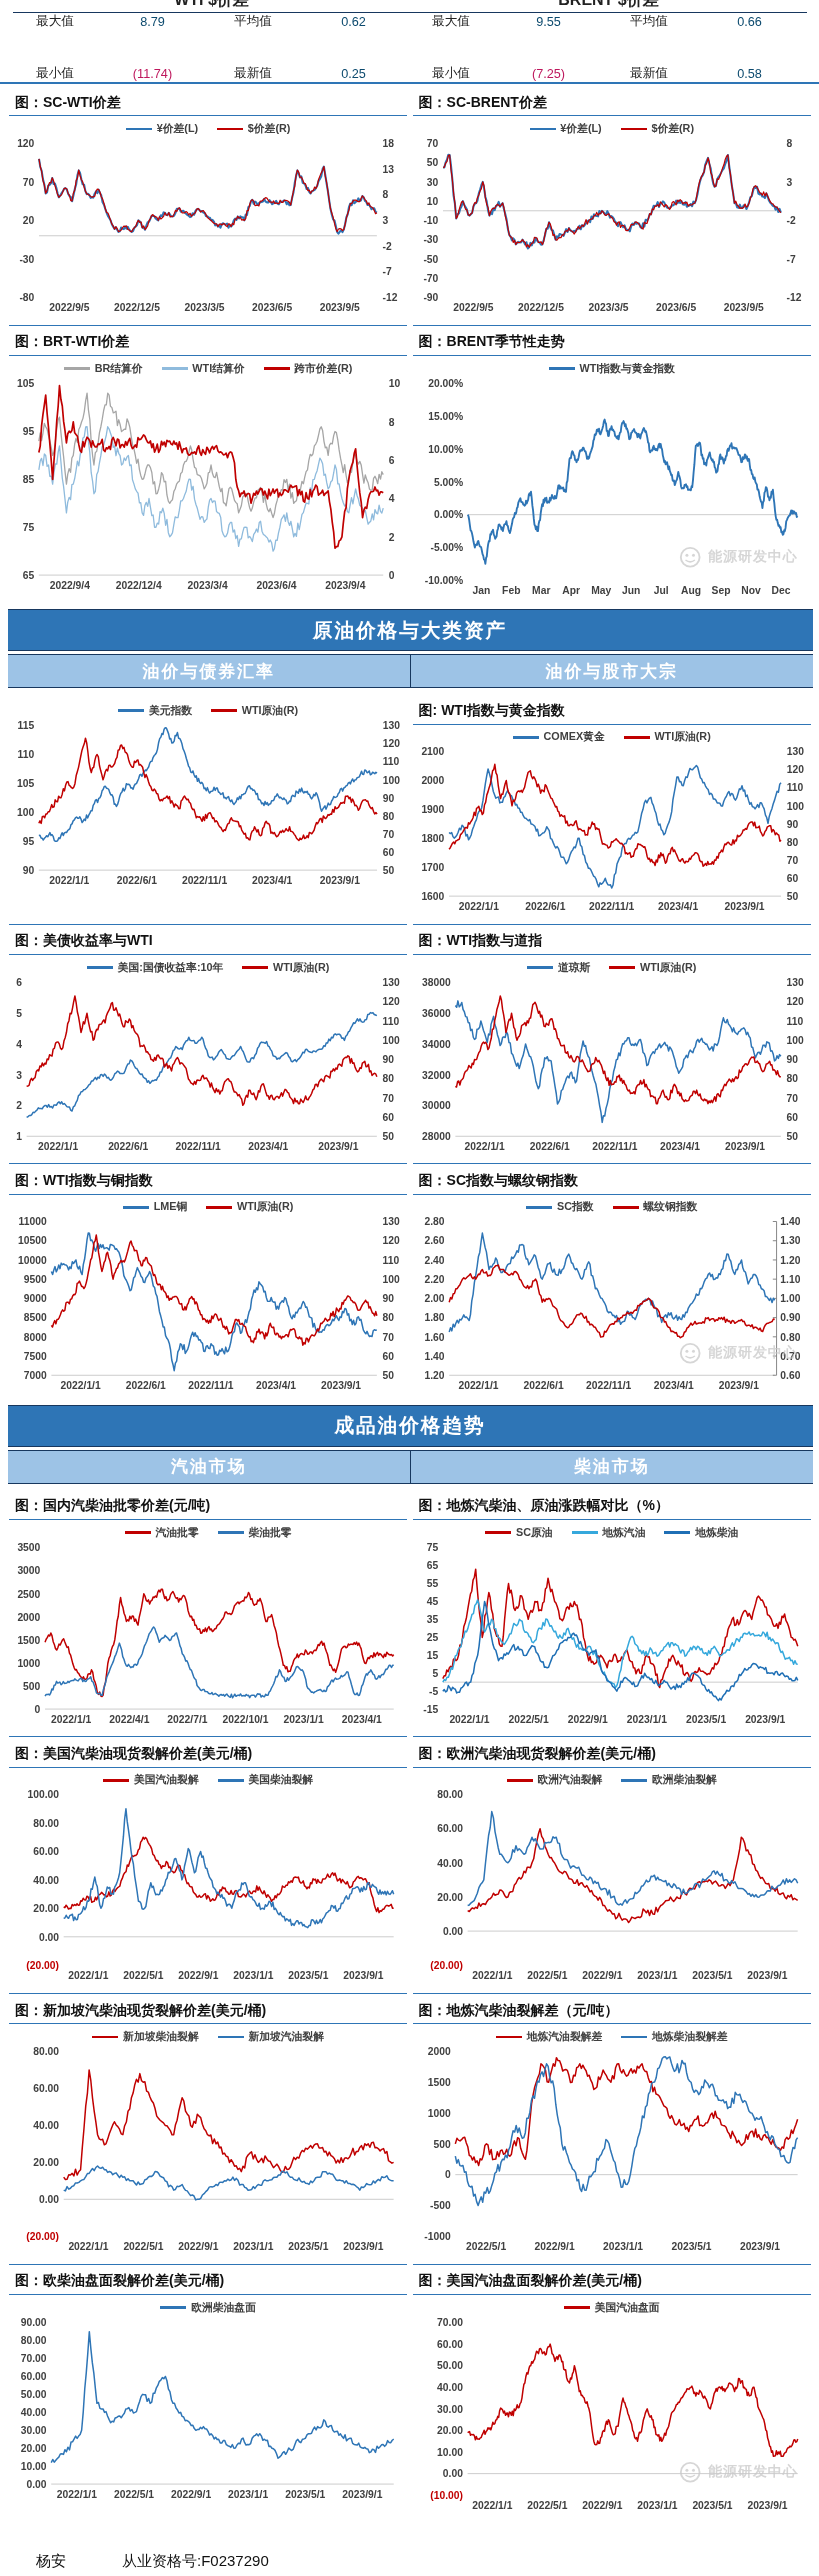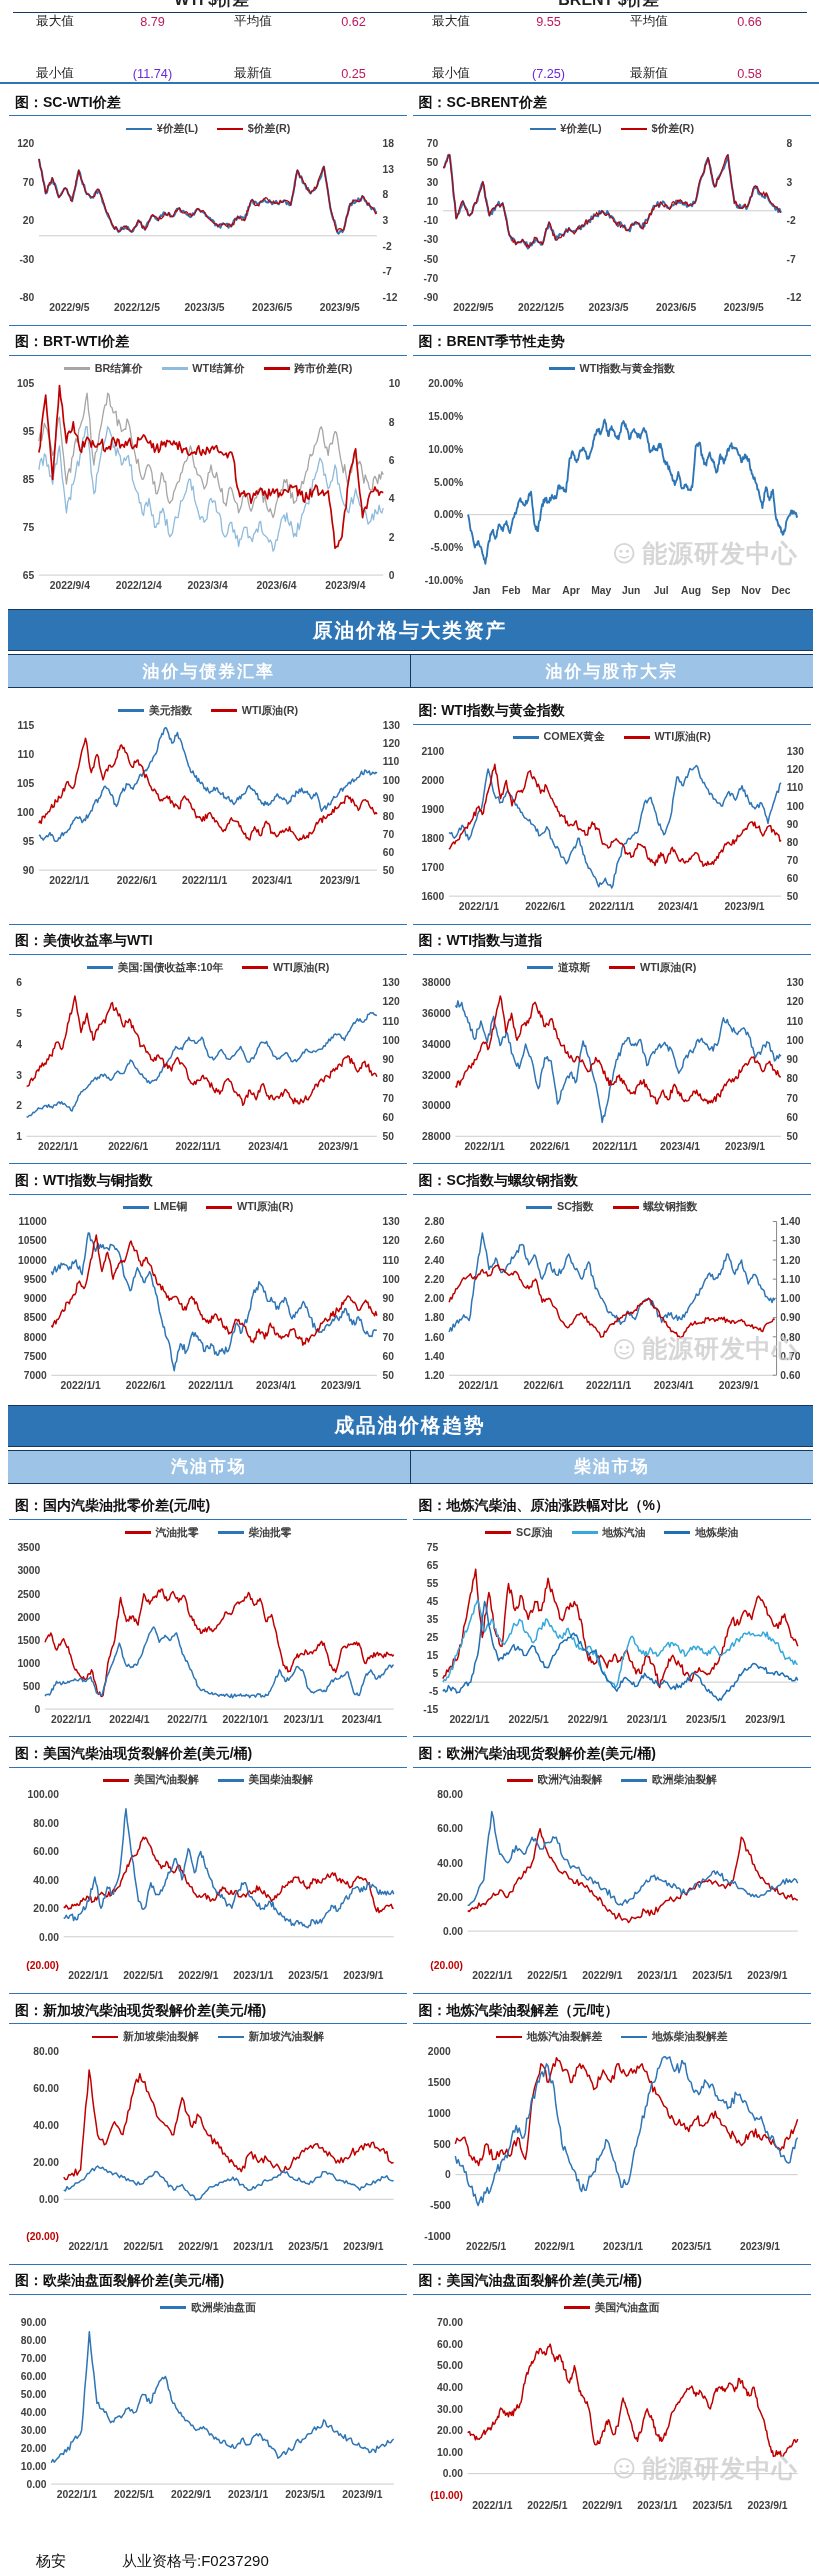--- a/index.html
+++ b/index.html
@@ -5,22 +5,22 @@
   html,body{margin:0;padding:0;background:#ffffff;}
   body{width:820px;font-family:"Liberation Sans","DejaVu Sans",sans-serif;color:#222;position:relative;}
   .page{width:820px;min-height:2576px;position:relative;padding:0 0 9.4px 0;box-sizing:border-box;}
 
   
   .stats{padding:0 13px;border-bottom:2.8px solid #2E75B6;}
   .stats-headrow{display:grid;grid-template-columns:1fr 1fr;height:12.2px;overflow:hidden;border-bottom:1.9px solid #17375E;}
   .stats-headcell{font-size:16px;font-weight:bold;text-align:center;line-height:22.5px;transform:translateY(-11.3px);color:#222;}
   .stats-row{display:grid;grid-template-columns:84px 111px 90px 111px 84px 111px 90px 111px;align-items:center;height:17px;font-size:12.7px;}
   .stats-label{text-align:center;color:#222;}
-  .stats-value{text-align:center;color:#be185d;}
-  .stats-value.neg{color:#6d28d9;}
+  .stats-value{text-align:center;color:#0c4a6e;}
+  .stats-value.neg{color:#be185d;}
 
   
   .banner{margin:5.6px 7.5px 2.8px 7.5px;background:#2E75B6;color:#fff;font-size:19.7px;font-weight:bold;text-align:center;
           padding:6.6px 0;border-top:1.9px solid #17375E;border-bottom:1.9px solid #17375E;letter-spacing:1.9px;}
   .subbanners{display:grid;grid-template-columns:1fr 1fr;margin:0 7.5px 3.8px 7.5px;border-top:1.9px solid #17375E;border-bottom:1.9px solid #17375E;}
   .subbanner{background:#9DC3E6;color:#fff;font-size:17px;font-weight:bold;text-align:center;padding:4.7px 0;letter-spacing:1.9px;}
   .subbanner + .subbanner{border-left:1.9px solid #17375E;}
 
   
   .chart-grid{display:grid;grid-template-columns:1fr 1fr;column-gap:6px;padding:1.9px 9.4px;}
@@ -28,21 +28,21 @@
   .chart-card.rule-top{border-top:1.9px solid #2E75B6;margin-top:5.6px;}
   .c-title{font-size:14px;font-weight:bold;color:#111;padding:3.8px 1.9px 3.8px 5.6px;border-bottom:1.9px solid #2E75B6;white-space:nowrap;overflow:hidden;}
   .legend{display:flex;justify-content:center;align-items:center;gap:19px;padding:5.6px 0 0 0;flex-wrap:wrap;}
   .legend-item{display:flex;align-items:center;gap:4.7px;}
   .legend-swatch{width:26px;height:2.8px;display:inline-block;}
   .legend-label{font-size:10.8px;font-weight:bold;color:#404040;}
   .plot{width:100%;}
   svg text{font-family:"Liberation Sans","DejaVu Sans",sans-serif;}
 
   .wm{position:absolute;right:13px;bottom:32px;display:flex;align-items:center;gap:5.6px;color:#c9c9c9;opacity:.75;pointer-events:none;}
-  .wm-text{font-size:25px;font-weight:bold;letter-spacing:0.9px;}
+  .wm-text{font-size:14px;font-weight:bold;letter-spacing:0.9px;}
 
   
   .footer{padding:34px 0 0 36px;}
   .footer-line{display:flex;font-size:15px;color:#111;margin-bottom:43px;}
   .footer-name{width:86px;}
 </style>
 </head>
 <body>
 
 <div class="page">

